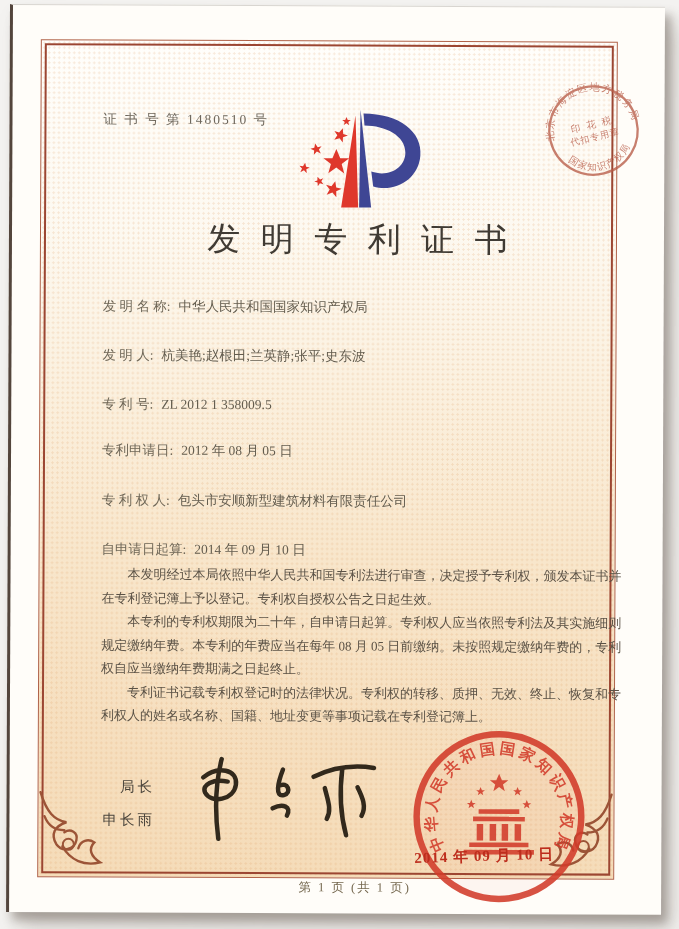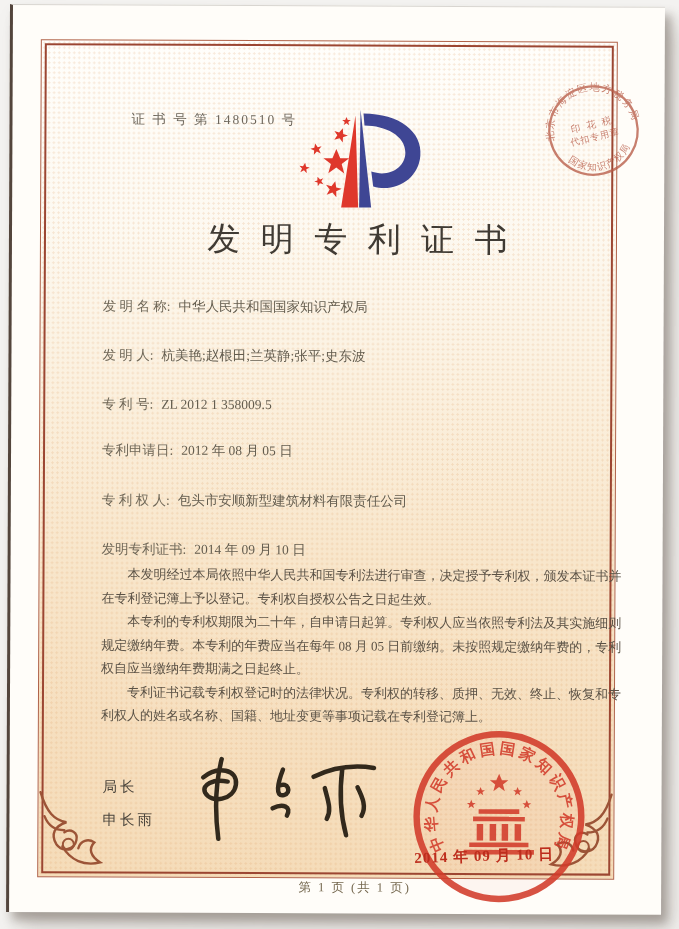--- a/index.html
+++ b/index.html
@@ -13,34 +13,34 @@
     border:1px solid #b06248;
     background:
       radial-gradient(rgba(222,158,100,.20) 1px, transparent 1.3px),
       linear-gradient(180deg,#fffefb 0%,#fdf9f1 22%,#fbf0de 42%,#f8e6cb 62%,#f6dfbf 82%,#f5dcb9 100%);
     background-size:5px 5px, 100% 100%;}
   .frame-inner{position:absolute;inset:3px;border:2px solid #9c4632;pointer-events:none;}
   .flourish{position:absolute;width:72px;height:92px;bottom:-2px;}
   .flourish.right{right:-2px;}
   .flourish.left{left:-2px;transform:scaleX(-1);}
   .cert-no{position:absolute;left:62px;top:70px;font-size:13.5px;color:#6e675c;
-    letter-spacing:2px;margin-left:28px;}
+    letter-spacing:2px;}
   .logo{position:absolute;left:248px;top:64px;width:160px;height:110px;}
   .title{position:absolute;left:28px;top:176px;width:577px;text-align:center;
     font-size:33px;color:#403b34;letter-spacing:.62em;text-indent:.62em;font-weight:400;}
   .field{position:absolute;left:62px;width:500px;height:22px;font-size:13.5px;
     color:#6b6355;white-space:nowrap;}
   .field .flabel{color:#6f6757;margin-right:8px;margin-top:18px;}
   .field .fvalue{color:#635c4e;}
   .f0{top:257px}.f1{top:306px}.f2{top:355px}.f3{top:401px}.f4{top:451px}.f5{top:500px}
   .body-text{position:absolute;left:62px;top:522px;width:520px;font-size:13px;
     line-height:23.5px;color:#5b5246;text-align:justify;}
   .body-text p{margin:0;text-indent:2em;}
   .signer{position:absolute;left:64px;top:730px;font-size:14.5px;color:#4a443b;
-    letter-spacing:3px;line-height:33px;}
+    letter-spacing:3px;line-height:33px;text-align:right;}
   .signature{position:absolute;left:150px;top:712px;width:205px;height:92px;}
   .seal{position:absolute;left:368px;top:682px;width:185px;height:185px;opacity:.88;}
   .seal-date{position:absolute;left:376px;top:804px;width:180px;font-size:15px;
     font-weight:bold;color:#bd2d1d;letter-spacing:1px;transform:rotate(-2deg);
     font-family:"Liberation Serif","DejaVu Serif",serif;}
   .tax-stamp{position:absolute;left:504px;top:40px;width:96px;height:96px;
     opacity:.78;transform:rotate(-14deg);}
   .footer{position:absolute;left:28px;top:838px;width:577px;text-align:center;
     font-size:12.5px;color:#75684f;letter-spacing:2px;}
 </style>
@@ -99,21 +99,21 @@
     <div class="field f2">
       <span class="flabel">专  利  号:</span><span class="fvalue">ZL 2012 1 358009.5</span>
     </div>
     <div class="field f3">
       <span class="flabel">专利申请日:</span><span class="fvalue">2012 年 08 月 05 日</span>
     </div>
     <div class="field f4">
       <span class="flabel">专 利 权 人:</span><span class="fvalue">包头市安顺新型建筑材料有限责任公司</span>
     </div>
     <div class="field f5">
-      <span class="flabel">发明专利证书:</span><span class="fvalue">2014 年 09 月 10 日</span>
+      <span class="flabel">自申请日起算:</span><span class="fvalue">2014 年 09 月 10 日</span>
     </div>
 
     <div class="body-text">
       <p>本发明经过本局依照中华人民共和国专利法进行审查，决定授予专利权，颁发本证书并在专利登记簿上予以登记。专利权自授权公告之日起生效。</p>
       <p>本专利的专利权期限为二十年，自申请日起算。专利权人应当依照专利法及其实施细则规定缴纳年费。本专利的年费应当在每年 08 月 05 日前缴纳。未按照规定缴纳年费的，专利权自应当缴纳年费期满之日起终止。</p>
       <p>专利证书记载专利权登记时的法律状况。专利权的转移、质押、无效、终止、恢复和专利权人的姓名或名称、国籍、地址变更等事项记载在专利登记簿上。</p>
     </div>
 
     <div class="signer">
       <div>局长</div>

